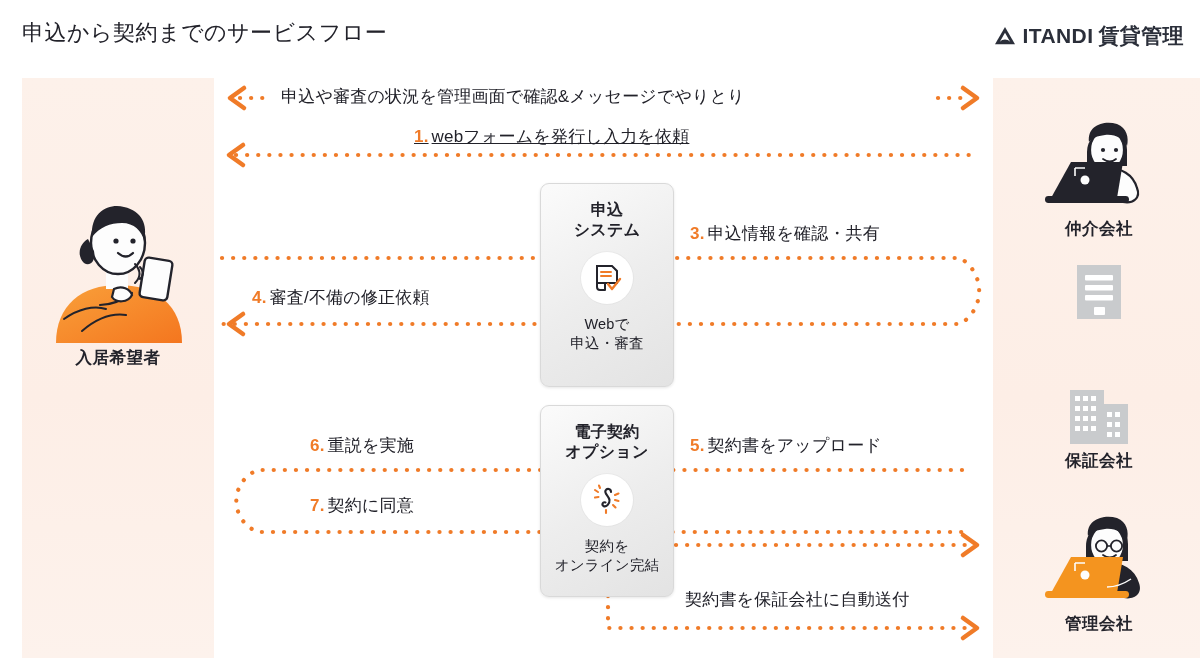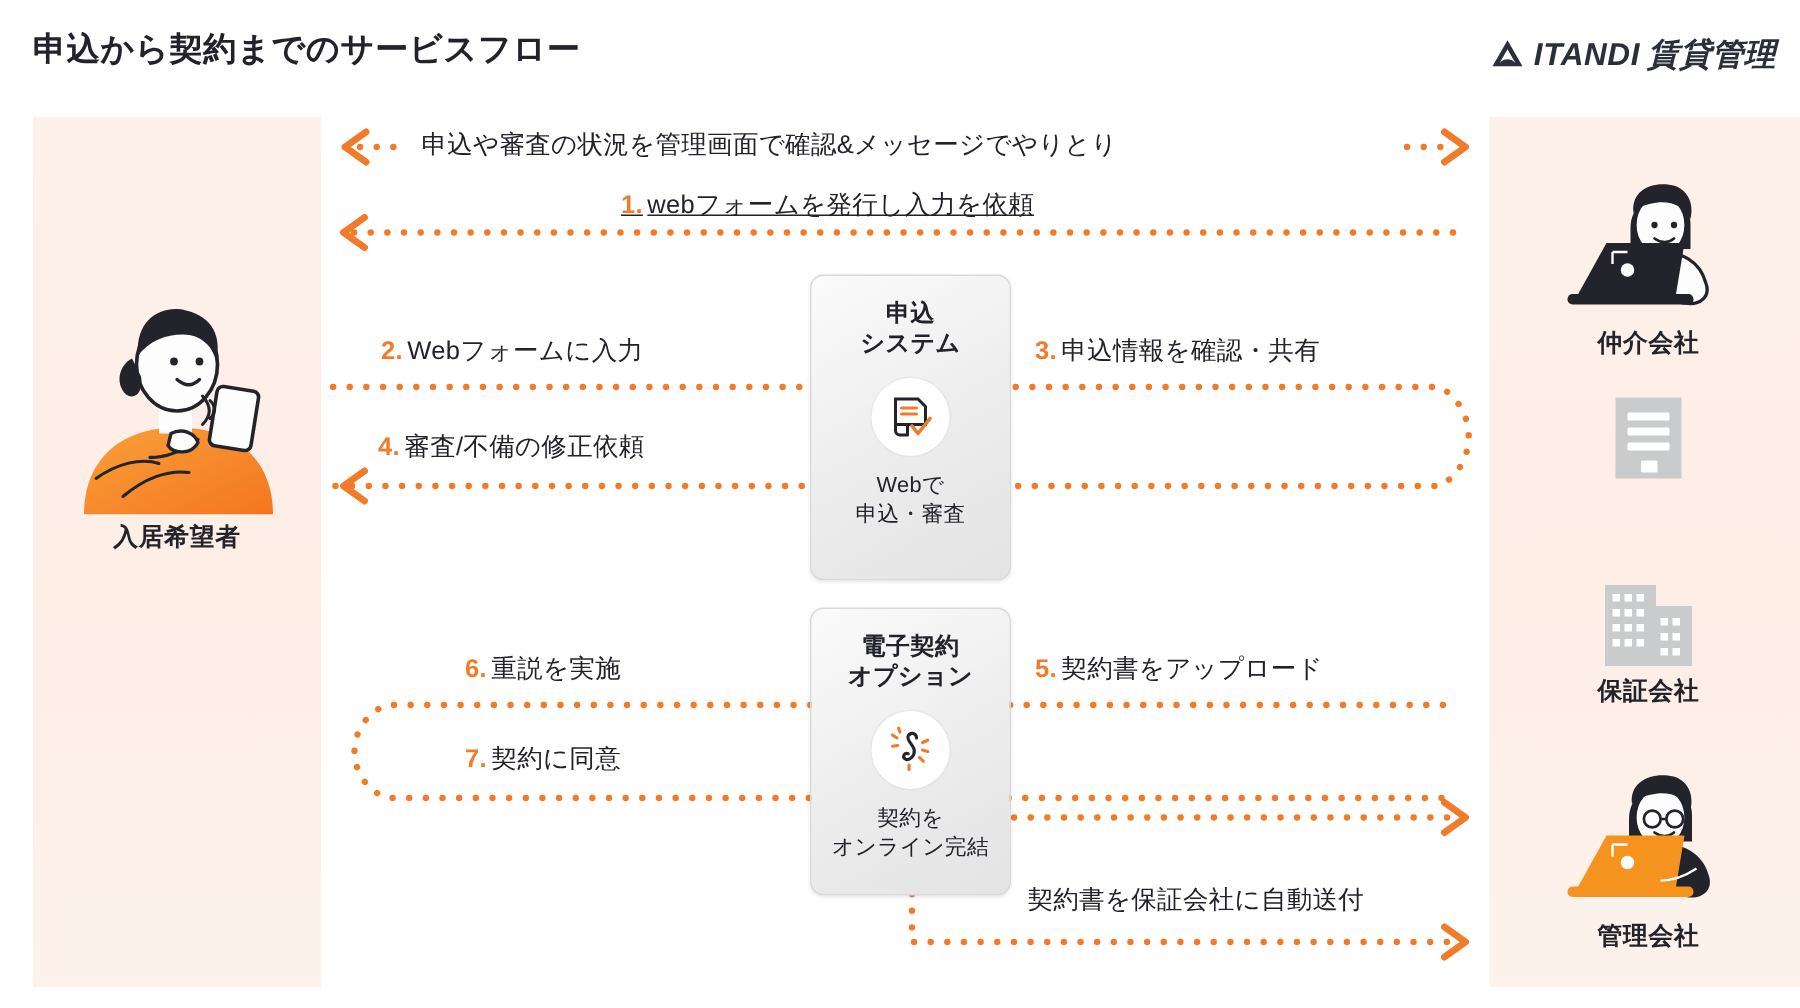--- a/index.html
+++ b/index.html
@@ -6,28 +6,28 @@
   body{
     width:1200px;height:672px;background:#ffffff;
     font-family:"Liberation Sans","DejaVu Sans",sans-serif;
     color:#2b2b33;overflow:hidden;position:relative;
   }
   .stage{position:absolute;inset:0;}
 
   
   .title{
     position:absolute;left:22px;top:18px;
-    font-size:22px;font-weight:700;letter-spacing:.5px;color:#22222a;
+    font-size:22px;font-weight:400;letter-spacing:.5px;color:#22222a;
   }
   .logo{
     position:absolute;right:16px;top:22px;
     display:flex;align-items:center;gap:7px;
   }
   .logo-mark{width:22px;height:20px;display:block;}
-  .logo-text{font-size:21px;font-weight:800;letter-spacing:.4px;color:#2b2f3a;font-style:italic;}
+  .logo-text{font-size:21px;font-weight:800;letter-spacing:.4px;color:#2b2f3a;}
   .logo-text .jp{margin-left:5px;}
 
   
   .panel{
     position:absolute;top:78px;height:580px;
     background:linear-gradient(180deg,#fdf1ea 0%,#fdeee6 55%,#fdf2ec 100%);
   }
   .panel-left{left:22px;width:192px;}
   .panel-right{left:993px;width:212px;}
 
@@ -284,23 +284,20 @@
   </div>
 
   <div class="flab big" style="left:278px;top:85px;">
     <span class="n"></span><span>申込や審査の状況を管理画面で確認&amp;メッセージでやりとり</span>
   </div>
 
   <div class="flab big" style="left:414px;top:125px;text-decoration:underline;">
     <span class="n">1.</span><span>webフォームを発行し入力を依頼</span>
   </div>
 
-  <div class="flab big" style="left:254px;top:222px;">
-    <span class="n">2.</span><span>Webフォームに入力</span>
-  </div>
 
   <div class="flab big" style="left:690px;top:222px;">
     <span class="n">3.</span><span>申込情報を確認・共有</span>
   </div>
 
   <div class="flab big" style="left:252px;top:286px;">
     <span class="n">4.</span><span>審査/不備の修正依頼</span>
   </div>
 
   <div class="flab big" style="left:690px;top:434px;">

